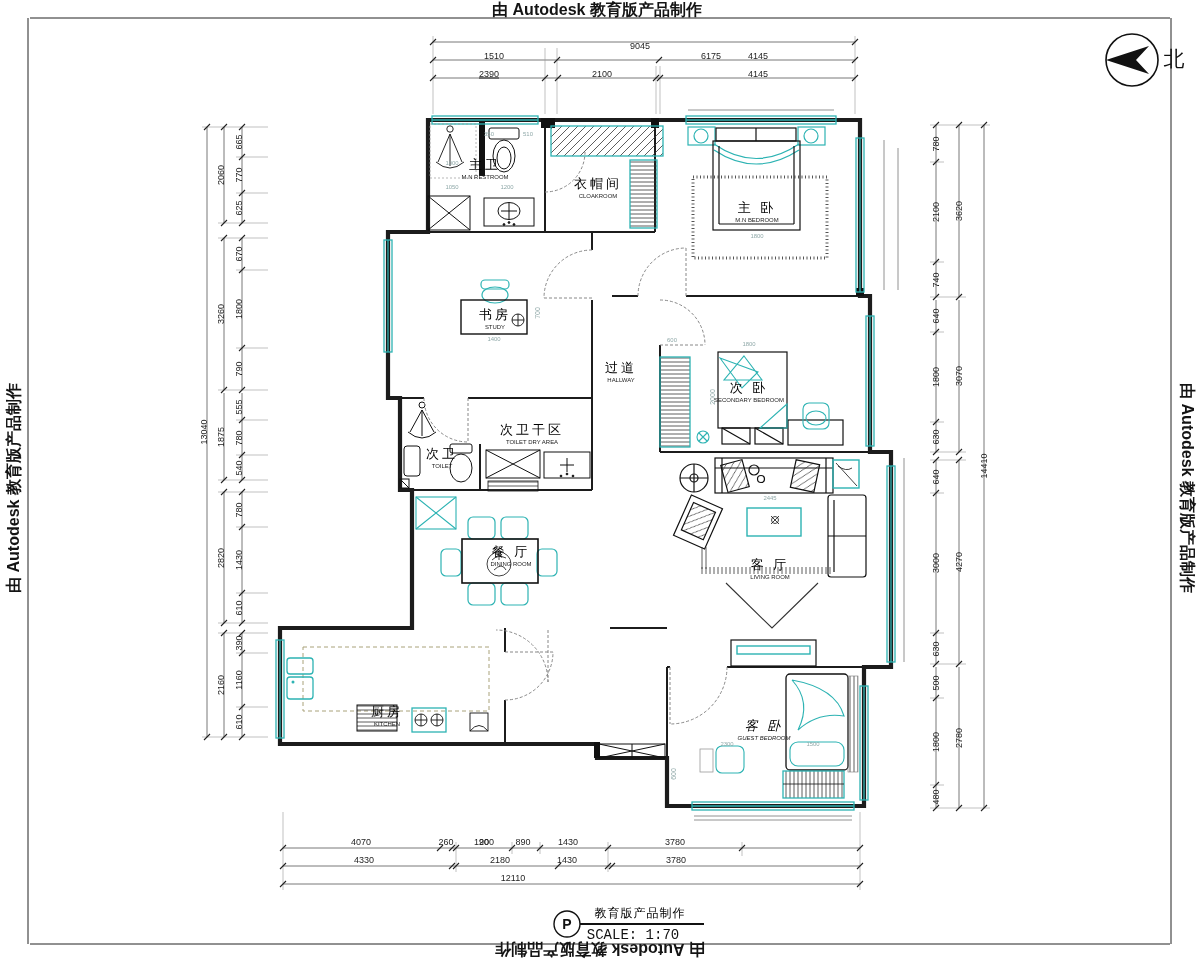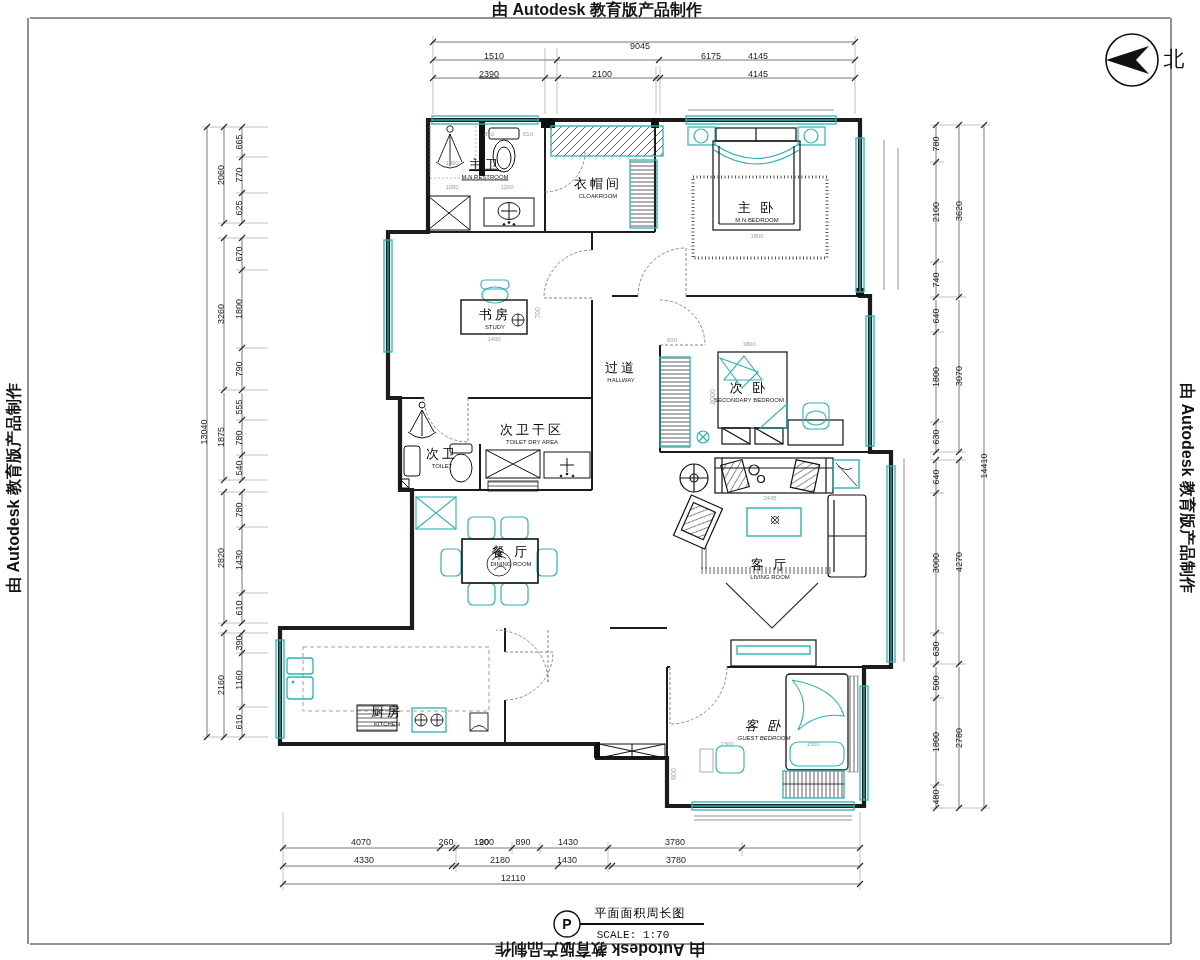--- a/index.html
+++ b/index.html
@@ -14,21 +14,21 @@
   .wm.rot-b{transform:translate(-50%,-50%) rotate(180deg);}
   .dim{position:absolute;font-size:9px;line-height:1;color:#1e1e1e;white-space:nowrap;
        transform:translate(-50%,-50%);}
   .dim-sm{font-size:7px;color:#8fa8a8;transform:translate(-50%,-50%) scale(.85);}
   .room{position:absolute;text-align:center;transform:translate(-50%,-50%);}
   .room-cn{font-size:13px;letter-spacing:3px;color:#000;line-height:1.15;white-space:nowrap;}
   .room-en{font-size:7px;color:#222;line-height:1;white-space:nowrap;transform:scale(.85);}
   .north-label{position:absolute;font-size:21px;color:#111;transform:translate(-50%,-50%);}
   .tb-symbol{position:absolute;font-size:14px;font-weight:bold;color:#111;transform:translate(-50%,-50%);}
   .tb-title{position:absolute;font-size:12px;color:#000;letter-spacing:1px;transform:translate(-50%,-50%);white-space:nowrap;}
-  .tb-scale{position:absolute;font-size:11px;color:#111;transform:translate(-50%,-50%);white-space:nowrap;
+  .tb-scale{position:absolute;font-size:14px;color:#111;transform:translate(-50%,-50%);white-space:nowrap;
             font-family:"Liberation Mono","DejaVu Sans Mono",monospace;}
 </style>
 </head>
 <body>
 
 <svg width="1200" height="960" viewBox="0 0 1200 960">
   <defs>
     <pattern id="hd" width="8" height="8" patternUnits="userSpaceOnUse">
       <path d="M0,8 L8,0" stroke="#333" stroke-width="0.8"></path>
     </pattern>
@@ -340,21 +340,21 @@
 </svg>
 
 <div class="wm" style="left:597px;top:10px;">由 Autodesk 教育版产品制作</div>
 <div class="wm rot-b" style="left:600px;top:948px;">由 Autodesk 教育版产品制作</div>
 <div class="wm rot-l" style="left:14px;top:488px;">由 Autodesk 教育版产品制作</div>
 <div class="wm rot-r" style="left:1186px;top:488px;">由 Autodesk 教育版产品制作</div>
 
 <div class="north-label" style="left:1174px;top:59px;">北</div>
 
 <div class="tb-symbol" style="left:567px;top:924px;">P</div>
-<div class="tb-title" style="left:640px;top:913px;">平面面积周长图</div>
+<div class="tb-title" style="left:640px;top:913px;">教育版产品制作</div>
 <div class="tb-scale" style="left:633px;top:935px;">SCALE: 1:70</div>
 
 <div class="layer">
     <div class="dim" style="left: 640px; top: 34px; margin-top: 12px;">9045</div>
     <div class="dim" style="left: 494px; top: 56px;">1510</div>
     <div class="dim" style="left: 711px; top: 56px;">6175</div>
     <div class="dim" style="left: 758px; top: 56px;">4145</div>
     <div class="dim" style="left: 489px; top: 74px; text-decoration: underline;">2390</div>
     <div class="dim" style="left: 602px; top: 74px;">2100</div>
     <div class="dim" style="left: 758px; top: 74px;">4145</div>
@@ -426,21 +426,21 @@
     <div class="dim dim-sm" style="left: 757px; top: 236px;">1800</div>
     <div class="dim dim-sm" style="left: 672px; top: 340px;">600</div>
     <div class="dim dim-sm" style="left: 749px; top: 344px;">1800</div>
     <div class="dim dim-sm" style="left: 712px; top: 397px; transform: translate(-50%, -50%) rotate(-90deg);">2000</div>
     <div class="dim dim-sm" style="left: 770px; top: 498px;">2445</div>
     <div class="dim dim-sm" style="left: 727px; top: 744px;">2300</div>
     <div class="dim dim-sm" style="left: 813px; top: 744px;">1500</div>
     <div class="dim dim-sm" style="left: 673px; top: 774px; transform: translate(-50%, -50%) rotate(-90deg);">600</div>
   </div>
 <div class="layer">
-    <div class="room" style="left: 485px; top: 169px; text-decoration: underline;">
+    <div class="room" style="left: 485px; top: 169px;">
       <div class="room-cn">主卫</div>
       <div class="room-en">M.N RESTROOM</div>
     </div>
     <div class="room" style="left: 598px; top: 188px;">
       <div class="room-cn">衣帽间</div>
       <div class="room-en">CLOAKROOM</div>
     </div>
     <div class="room" style="left: 757px; top: 212px;">
       <div class="room-cn">主 卧</div>
       <div class="room-en">M.N BEDROOM</div>

